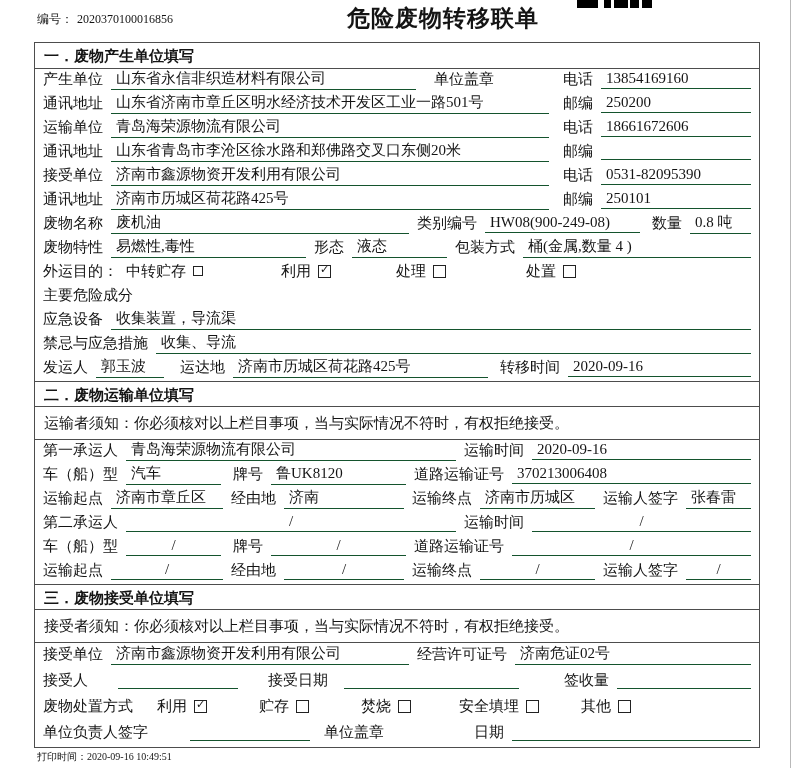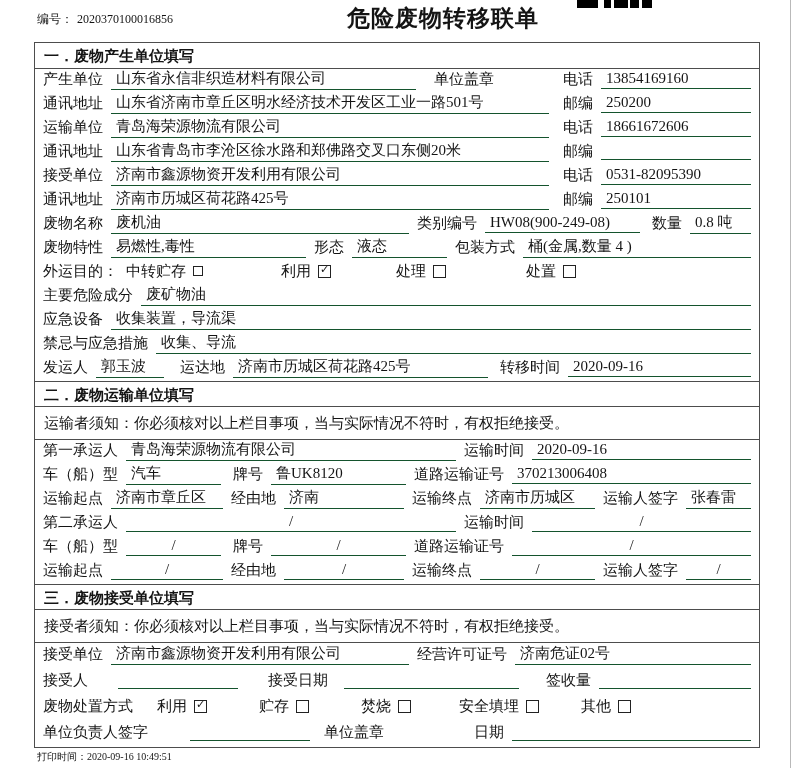--- a/index.html
+++ b/index.html
@@ -34,21 +34,21 @@
   .f { flex:1 1 auto; min-width:0; }
   .ctr { text-align:center; }
 
   .w70{flex:0 0 68px} .w95{flex:0 0 95px} .w110{flex:0 0 112px} .w115{flex:0 0 115px}
   .w120{flex:0 0 120px} .w125{flex:0 0 120px} .w135{flex:0 0 135px} .w150{flex:0 0 150px}
   .w155{flex:0 0 155px} .w175{flex:0 0 175px} .w195{flex:0 0 195px} .w255{flex:0 0 255px}
   .w300{flex:0 0 298px} .w310{flex:0 0 305px} .w330{flex:0 0 330px} .w440{flex:0 0 438px}
 
   .ml-a{margin-left:auto} .ml8{margin-left:8px} .ml12{margin-left:12px} .ml14{margin-left:14px}
   .ml16{margin-left:16px} .ml18{margin-left:18px} .ml24{margin-left:24px} .ml30{margin-left:30px}
-  .ml42{margin-left:42px} .ml45{margin-left:27px} .ml48{margin-left:48px} .ml52{margin-left:52px}
+  .ml42{margin-left:42px} .ml45{margin-left:45px} .ml48{margin-left:48px} .ml52{margin-left:52px}
   .ml65{margin-left:65px} .ml78{margin-left:78px} .ml80{margin-left:80px} .ml90{margin-left:90px}
 
   .opt { white-space:nowrap; flex:0 0 auto; display:inline-flex; align-items:center; }
   .cb { display:inline-block; width:13px; height:13px; border:1.5px solid #222;
         margin-left:7px; text-align:center; line-height:10px; font-size:11px;
         font-family:"DejaVu Sans",sans-serif; }
   .cb i { font-style:normal; position:relative; top:-1px; }
   .cb.small { width:10px; height:10px; margin-bottom:1px; }
 
   .print-time { position:absolute; left:37px; top:750px; font-size:10px; white-space:nowrap; }
@@ -134,21 +134,20 @@
             <span>处理</span>
             <span class="cb"></span>
           </span>
         <span class="opt ml80">
             <span>处置</span>
             <span class="cb"></span>
           </span>
       </div>
       <div class="row">
         <span class="lab">主要危险成分</span>
-        <span class="u f">废矿物油</span>
       </div>
       <div class="row">
         <span class="lab">应急设备</span>
         <span class="u f">收集装置，导流渠</span>
       </div>
       <div class="row">
         <span class="lab">禁忌与应急措施</span>
         <span class="u f">收集、导流</span>
       </div>
       <div class="row">

